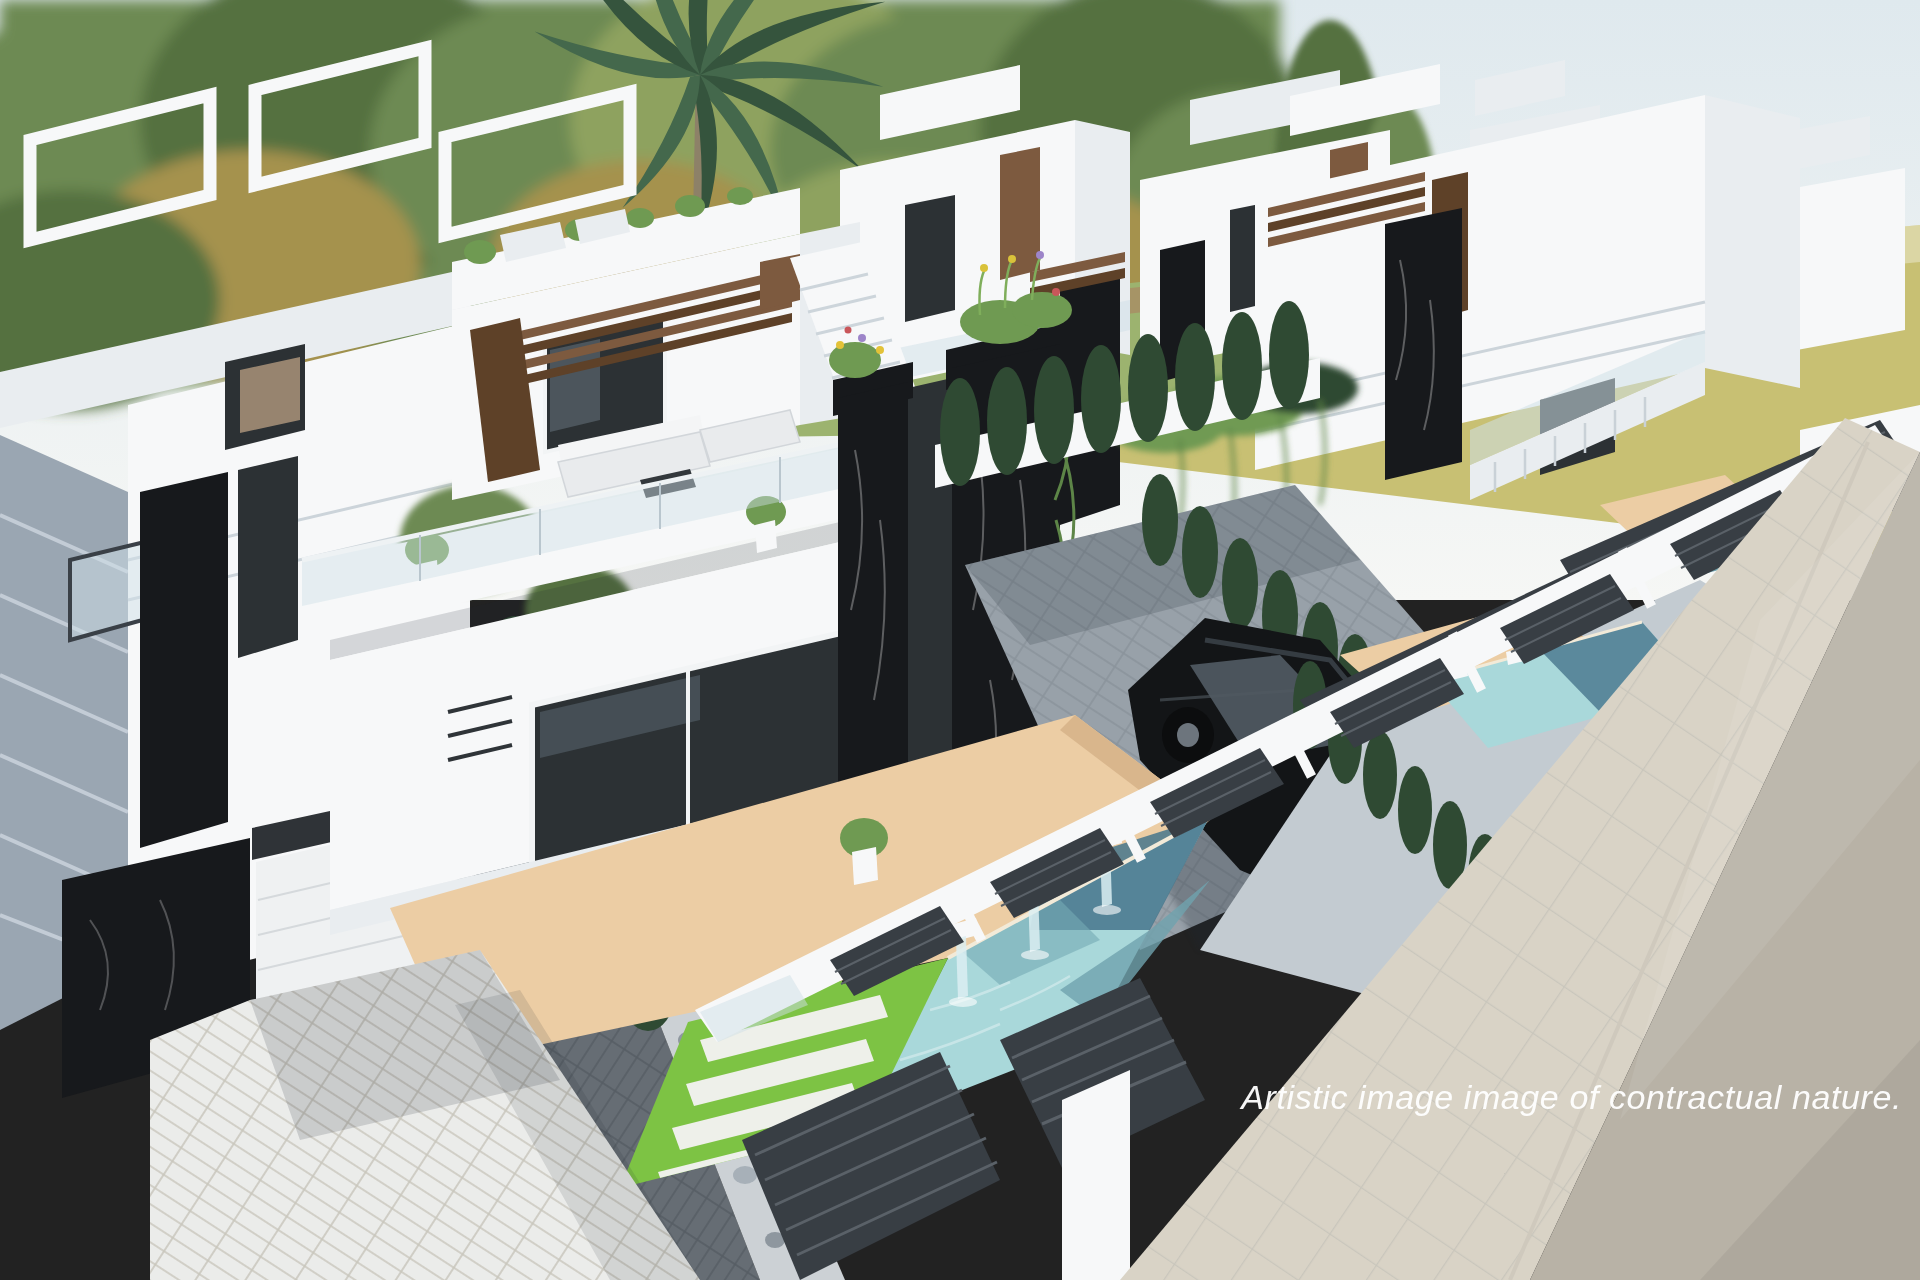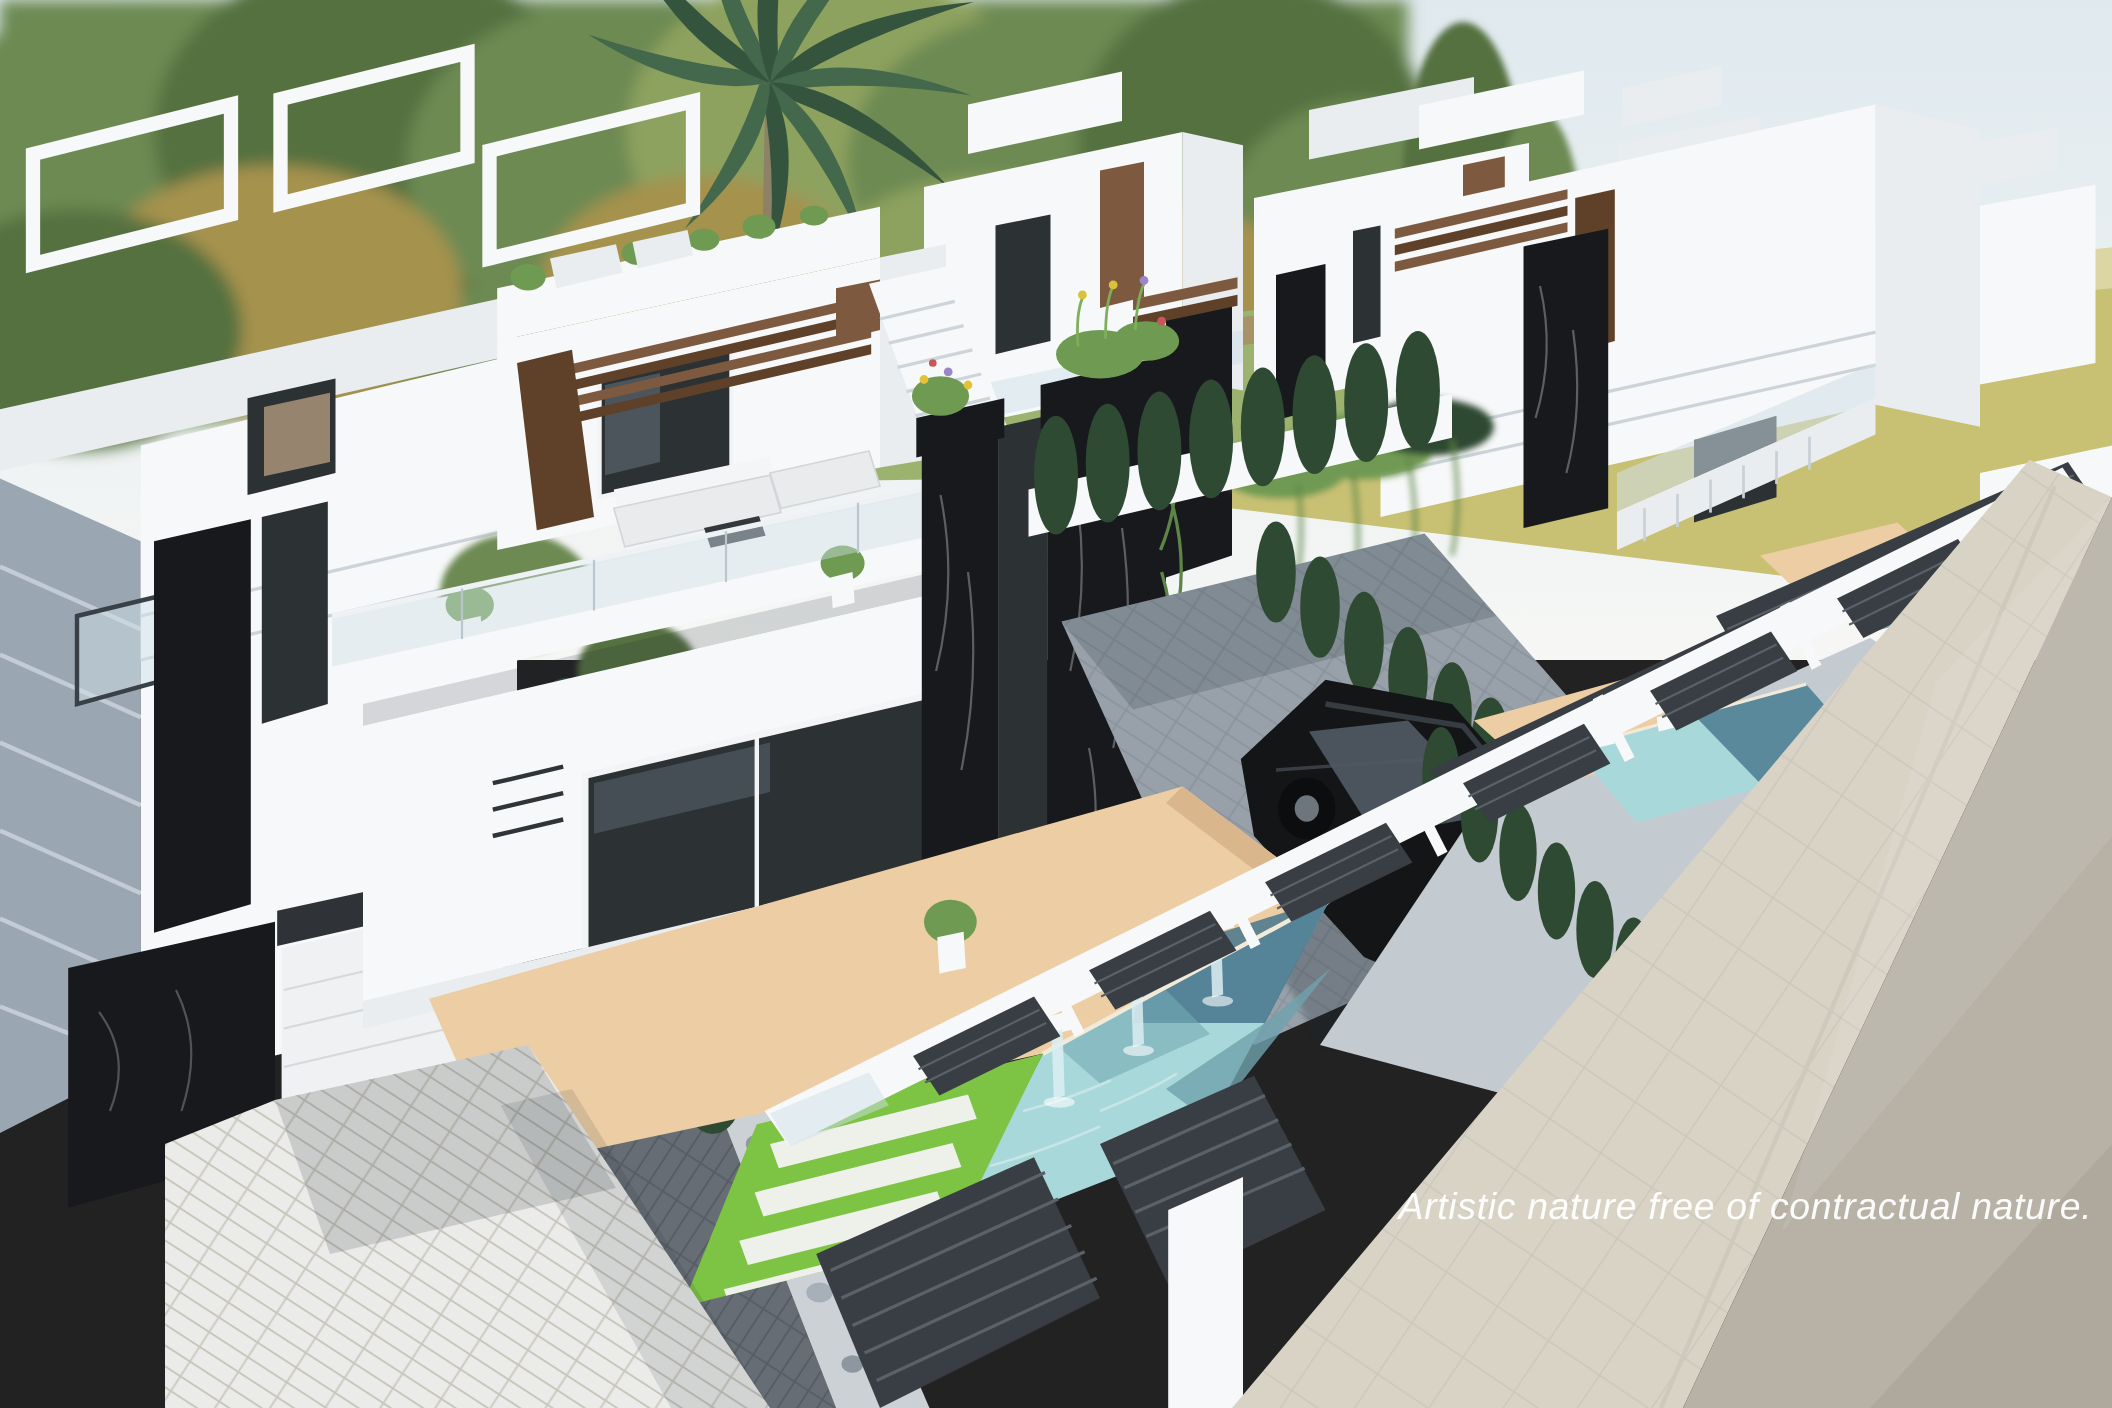--- a/index.html
+++ b/index.html
@@ -509,14 +509,14 @@
 
   <g>
     <polygon points="1845,418 1920,452 1530,1280 1120,1280" fill="url(#pSide)"></polygon>
     <line x1="1868" y1="442" x2="1510" y2="1280" stroke="#cfc9bd" stroke-width="4"></line>
     <polygon points="1920,452 1920,1280 1530,1280" class="froad"></polygon>
     <polygon points="1920,452 1920,760 1620,1120 1760,620" fill="#ffffff" opacity="0.08"></polygon>
     <polygon points="1920,1040 1920,1280 1700,1280" fill="#000000" opacity="0.05"></polygon>
   </g>
 </svg>
 
-<div class="caption">Artistic nature free of contractual nature.</div>
+<div class="caption">Artistic image image of contractual nature.</div>
 </div>
 
 </body></html>

